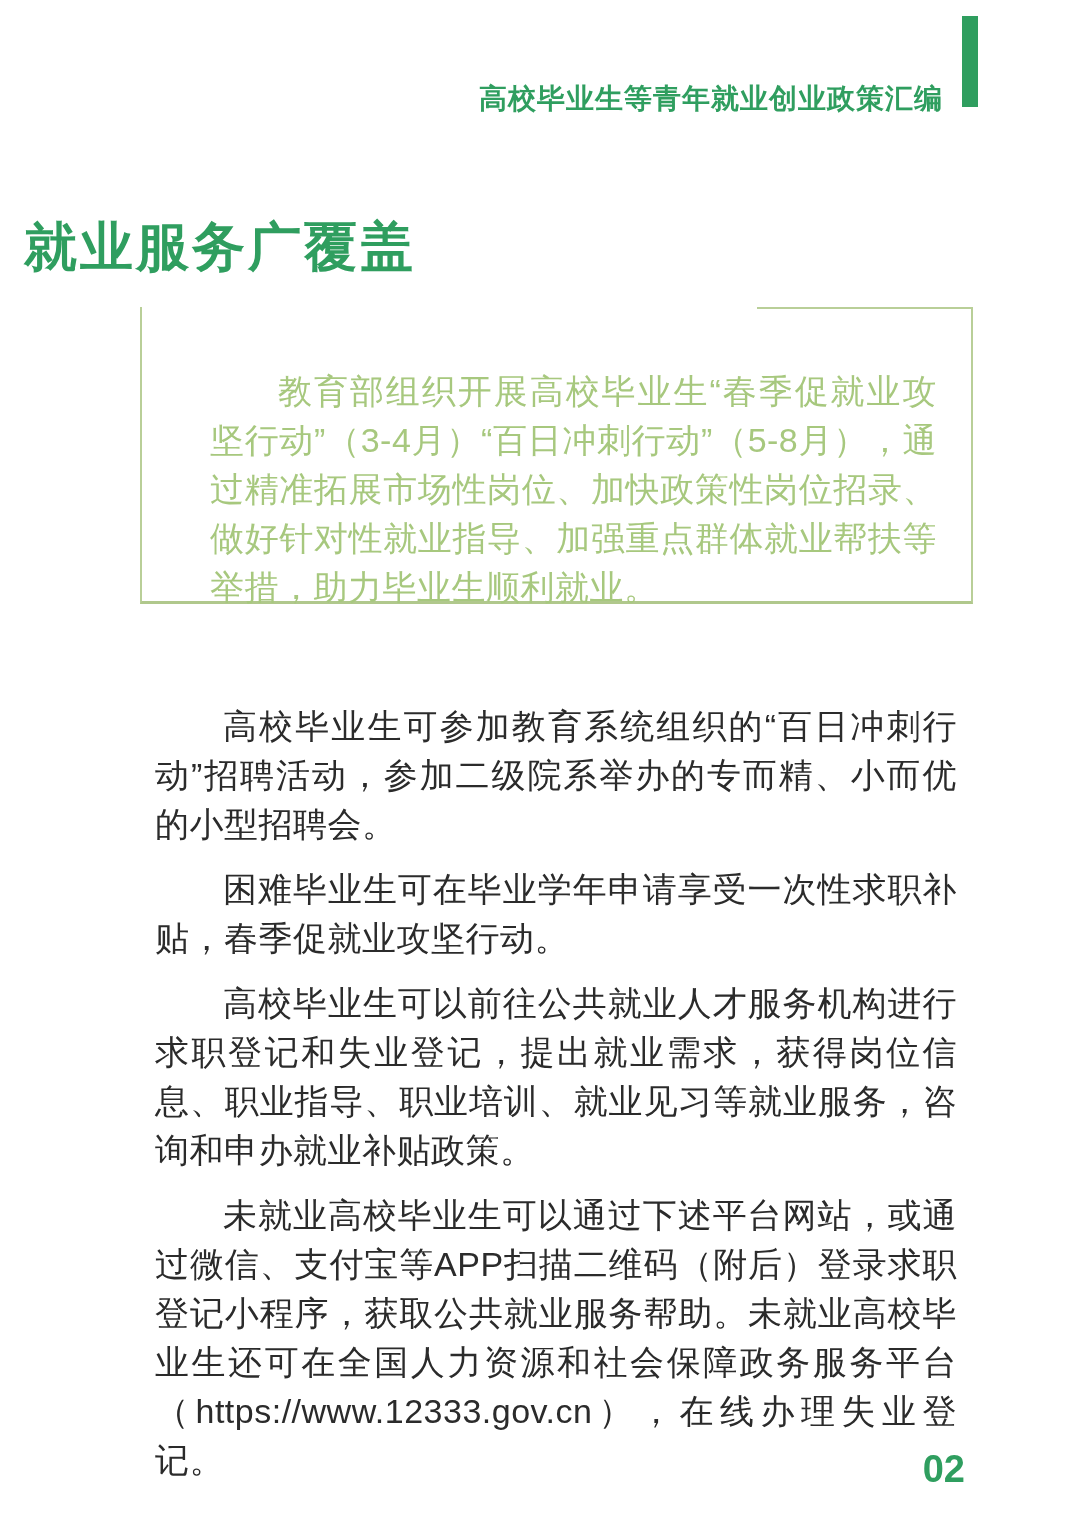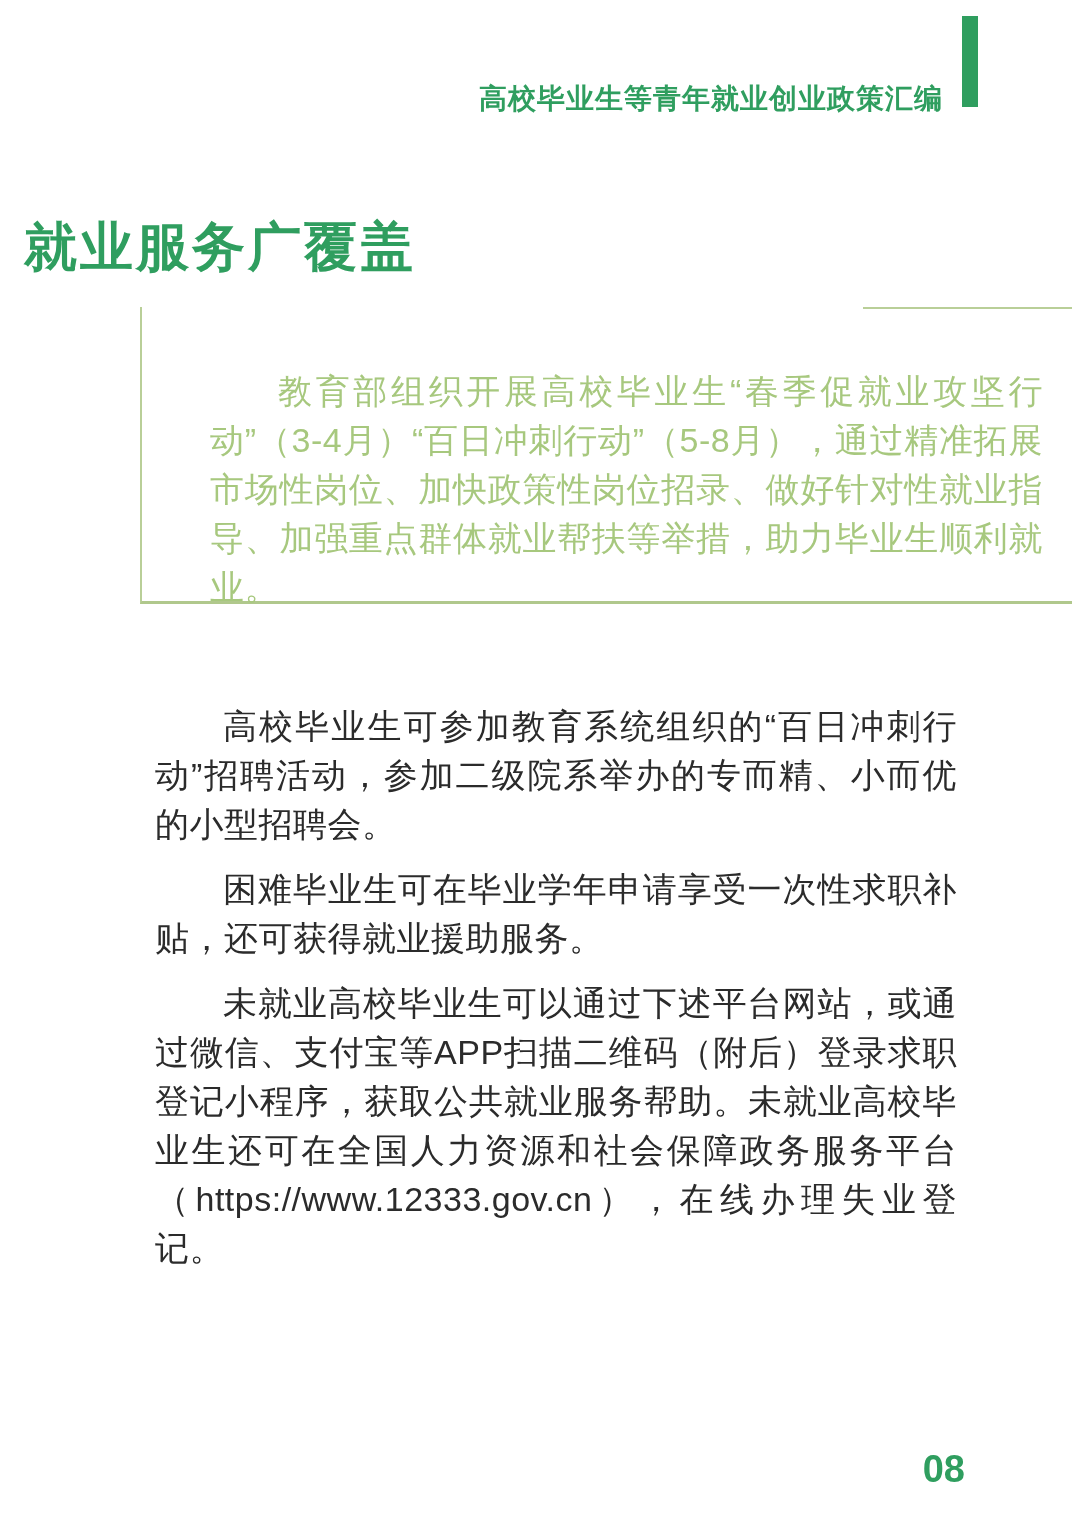--- a/index.html
+++ b/index.html
@@ -38,21 +38,21 @@
     text-align: left;
     font-size: 53px;
     font-weight: bold;
     color: #2f9e5f;
     letter-spacing: 3px;
   }
   .quote-box {
     position: absolute;
     left: 124px;
     top: 291px;
-    width: 939px;
+    width: 833px;
     height: 297px;
     border-left: 2px solid #b9cf98;
     border-right: 2px solid #b9cf98;
     border-bottom: 3px solid #b0c88c;
     padding: 52px 26px 0 60px;
   }
   .quote-box::before {
     content: "";
     position: absolute;
     top: 0;
@@ -102,19 +102,20 @@
   <div class="header-title">高校毕业生等青年就业创业政策汇编</div>
 
   <h1 class="page-title">就业服务广覆盖</h1>
 
   <div class="quote-box">
     <p class="quote-text">教育部组织开展高校毕业生“春季促就业攻坚行动”（3-4月）“百日冲刺行动”（5-8月），通过精准拓展市场性岗位、加快政策性岗位招录、做好针对性就业指导、加强重点群体就业帮扶等举措，助力毕业生顺利就业。</p>
   </div>
 
   <div class="body-text">
     <p>高校毕业生可参加教育系统组织的“百日冲刺行动”招聘活动，参加二级院系举办的专而精、小而优的小型招聘会。</p>
-    <p>困难毕业生可在毕业学年申请享受一次性求职补贴，还可获得就业援助服务。</p>
+    <p>困难毕业生可在毕业学年申请享受一次性求职补贴，春季促就业攻坚行动。</p>
+    <p>高校毕业生可以前往公共就业人才服务机构进行求职登记和失业登记，提出就业需求，获得岗位信息、职业指导、职业培训、就业见习等就业服务，咨询和申办就业补贴政策。</p>
     <p>未就业高校毕业生可以通过下述平台网站，或通过微信、支付宝等APP扫描二维码（附后）登录求职登记小程序，获取公共就业服务帮助。未就业高校毕业生还可在全国人力资源和社会保障政务服务平台（https://www.12333.gov.cn），在线办理失业登记。</p>
   </div>
 
-  <div class="page-number">08</div>
+  <div class="page-number">02</div>
 
 </div>
 
 </body></html>

